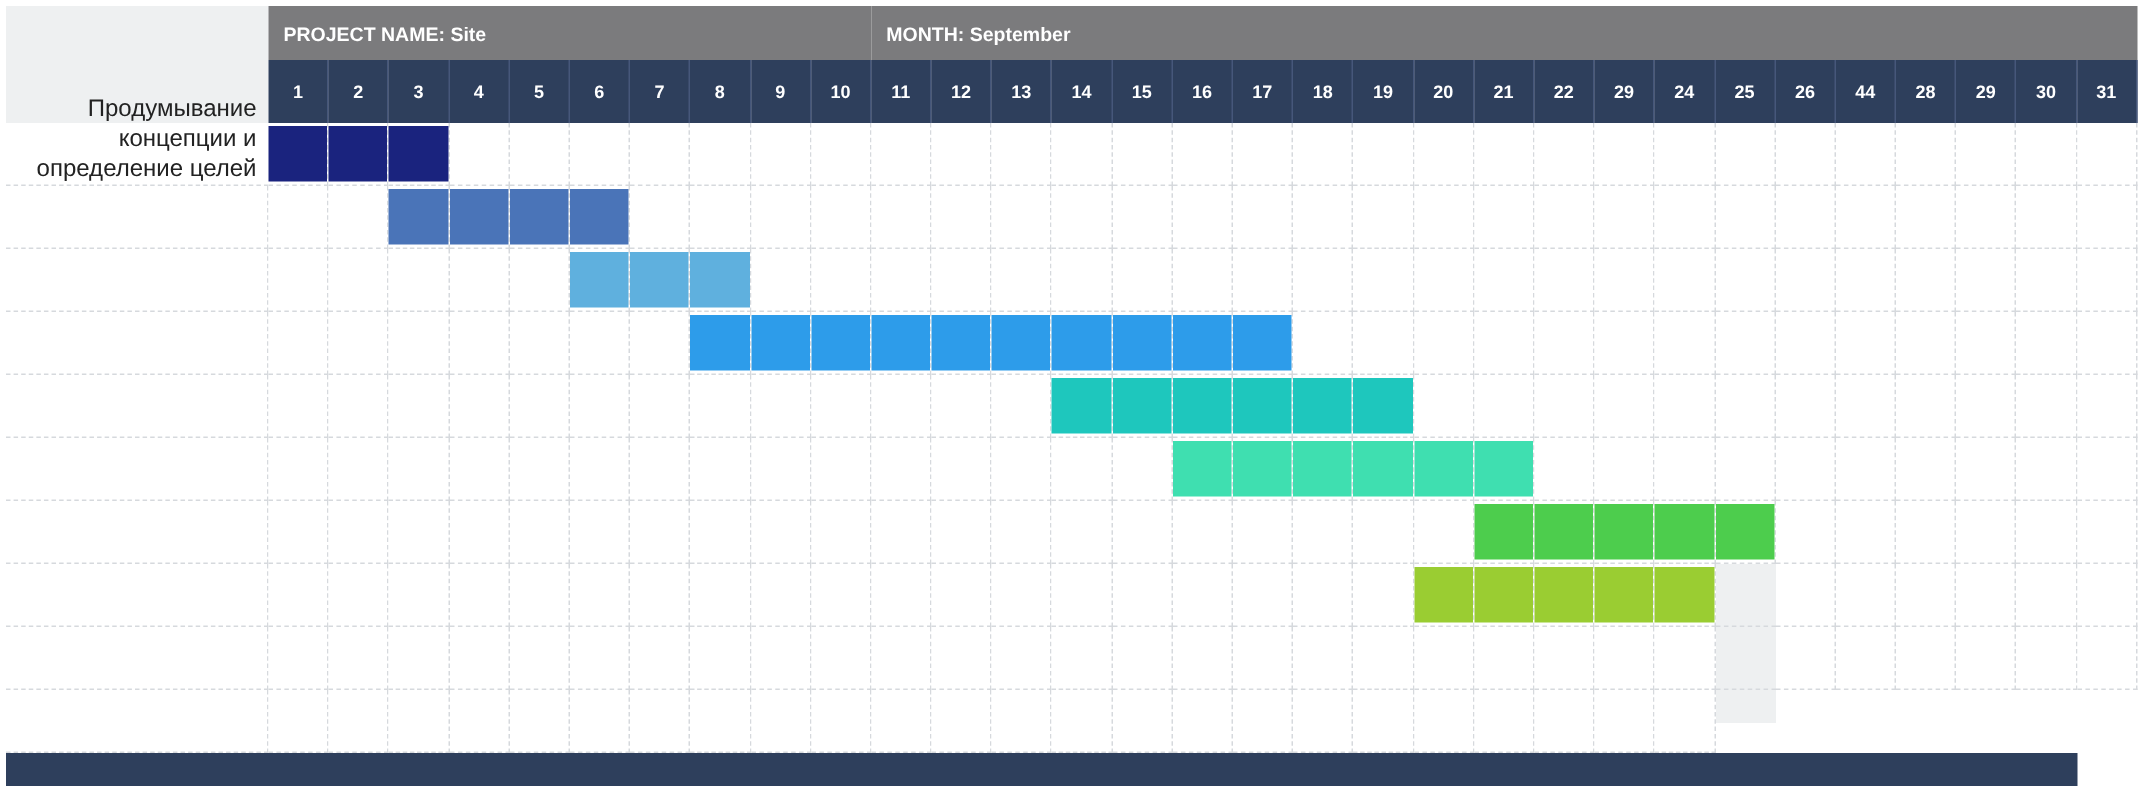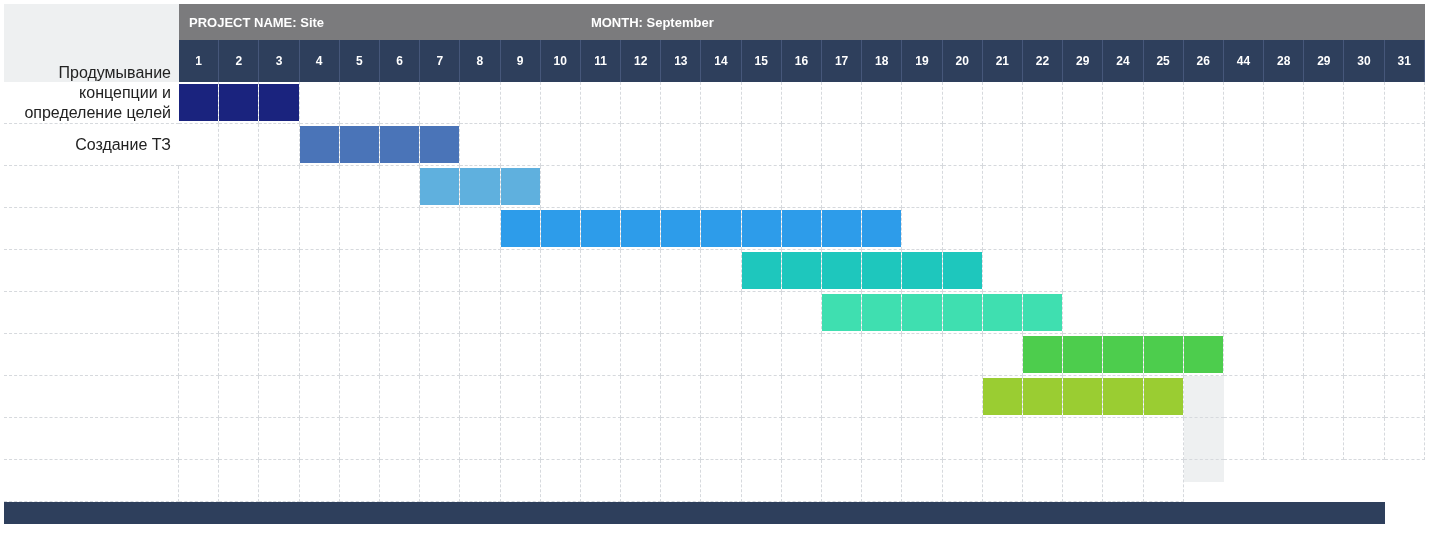--- a/index.html
+++ b/index.html
@@ -146,21 +146,20 @@
     <div class="dcell"></div>
     <div class="dcell"></div>
     <div class="dcell"></div>
     <div class="dcell"></div>
     <div class="dcell"></div>
     <div class="dcell"></div>
     <div class="dcell"></div>
     <div class="dcell"></div>
     <div class="dcell"></div>
     <div class="dcell"></div>
-    <div class="cell tasklabel">Создание ТЗ</div>
     <div class="dcell"></div>
     <div class="dcell"></div>
     <div class="dcell"></div>
     <div class="dcell">
       <div class="bar" style="background: rgb(74, 116, 184);"></div>
     </div>
     <div class="dcell">
       <div class="bar" style="background: rgb(74, 116, 184);"></div>
     </div>
     <div class="dcell">

